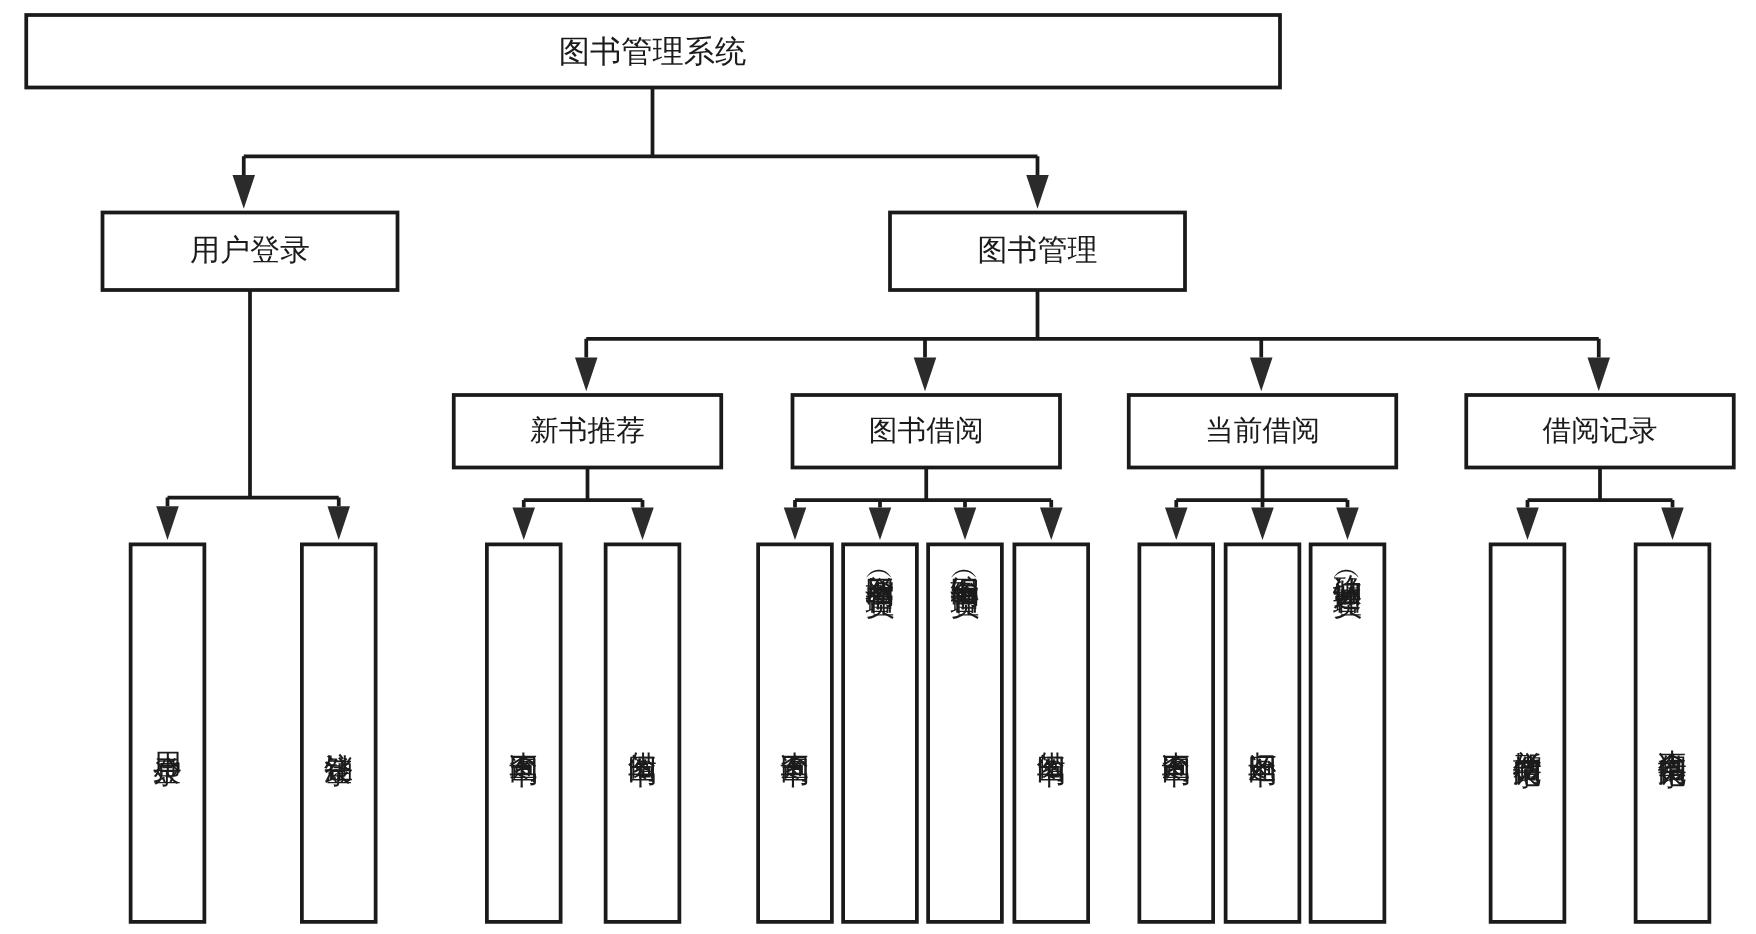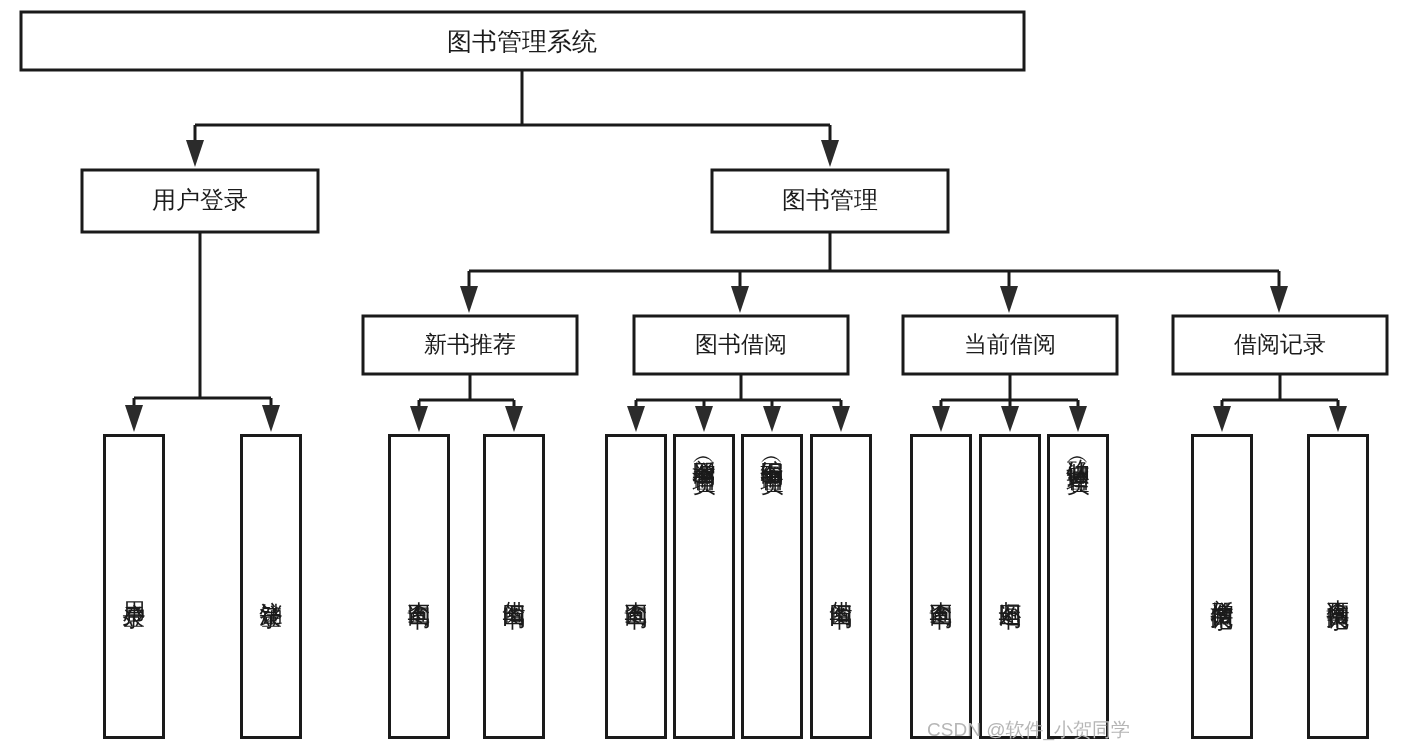--- a/index.html
+++ b/index.html
@@ -220,15 +220,14 @@
     <span class="vert-text">确认归还（管理员）</span>
   </div>
 
   <div class="leaf-box center-v" style="left:1191px;top:434px;width:62px;height:305px;">
     <span class="vert-text">新增借阅记录</span>
   </div>
   <div class="leaf-box center-v" style="left:1307px;top:434px;width:62px;height:305px;">
     <span class="vert-text">查询借阅记录</span>
   </div>
 
-  <div class="watermark">CSDN @软件_小贺同学</div>
 
 </div>
 
 </body></html>

